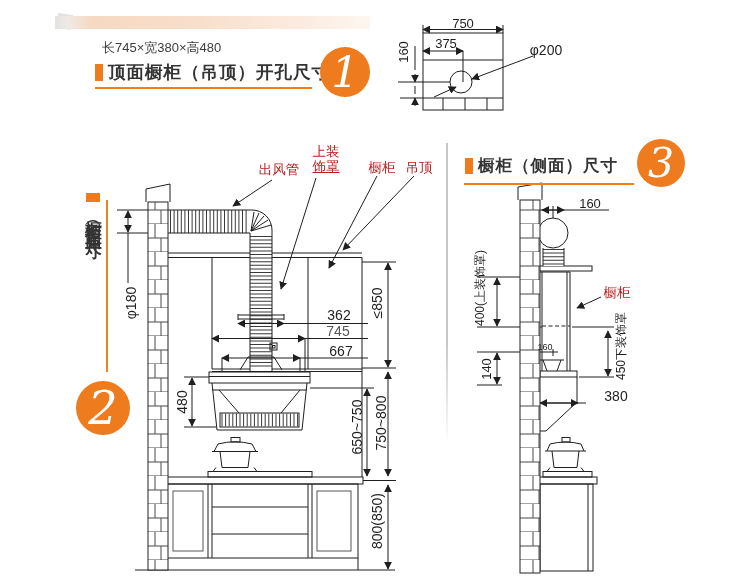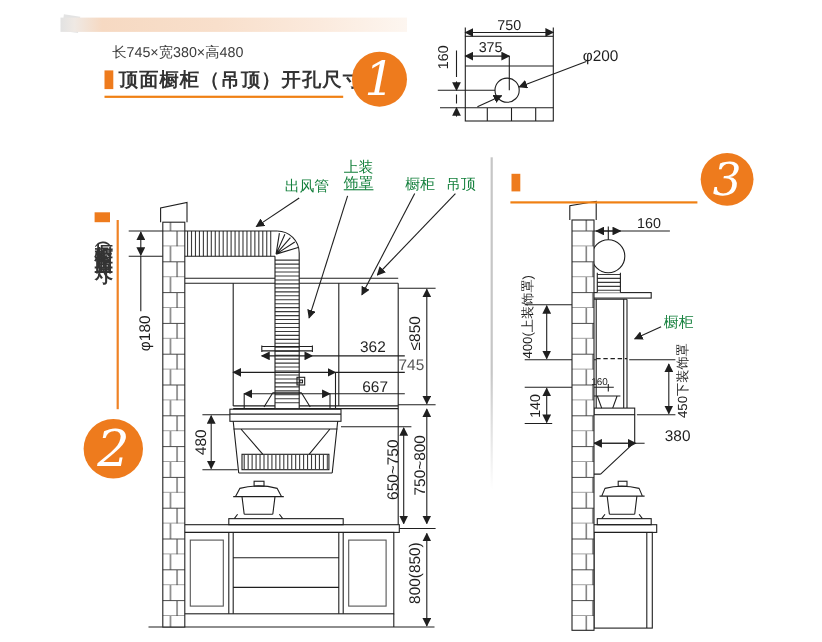--- a/index.html
+++ b/index.html
@@ -5,21 +5,21 @@
   html,body{margin:0;padding:0;background:#fff;}
   #stage{position:relative;width:747px;height:584px;background:#ffffff;overflow:hidden;
          font-family:"Liberation Sans","DejaVu Sans",sans-serif;}
   svg{position:absolute;left:0;top:0;}
   .t{position:absolute;color:#1f1f1f;white-space:nowrap;
      font-family:"Liberation Sans","DejaVu Sans",sans-serif;}
   .ctr{transform:translate(-50%,-50%);}
   .rot{transform:translate(-50%,-50%) rotate(-90deg);}
   .dim{font-size:14px;}
   .dimS{font-size:13px;}
-  .lbl{font-size:13.5px;color:#15803d;}
+  .lbl{font-size:13.5px;color:#b91c1c;}
   .cjkdim{font-size:12px;}
   .tiny{font-size:9px;}
   .accentbox{position:absolute;background:#ee7b1d;}
   .underline{position:absolute;height:2px;background:#f08013;}
   .num-circle{position:absolute;border-radius:50%;background:#ee7b1d;color:#fff;text-align:center;
       font-family:"DejaVu Serif","Liberation Serif",serif;font-style:italic;}
   .banner{position:absolute;left:55px;top:16px;width:315px;height:13px;
       background:linear-gradient(90deg,#e2e2e2 0%,#efe9e4 4%,#f6d9c2 12%,#f8dfcb 45%,#fbeadd 75%,#fdf6f0 100%);}
   .banner-mark{position:absolute;left:57px;top:14px;width:15px;height:15px;background:#d4d4d4;opacity:.65;
       transform:rotate(8deg);}
@@ -179,20 +179,21 @@
   </svg>
 
   <div class="t dimS" style="left:102px;top:39px;color:#3c3c3c;">长745×宽380×高480</div>
   <div class="accentbox" style="left:95px;top:64px;width:8px;height:17px;"></div>
   <div class="t htitle" style="left:108px;top:60px;font-size:17.5px;">顶面橱柜（吊顶）开孔尺寸</div>
   <div class="underline" style="left:95px;top:87px;width:217px;"></div>
   <div class="num-circle" style="left:320px;top:47px;width:50px;height:50px;font-size:43px;line-height:50px;">1</div>
 
   <div class="divider"></div>
   <div class="accentbox" style="left:465px;top:158px;width:8px;height:16px;"></div>
+  <div class="t htitle" style="left:478px;top:155px;font-size:16.5px;">橱柜（侧面）尺寸</div>
   <div class="underline" style="left:464px;top:183px;width:170px;"></div>
   <div class="num-circle" style="left:637px;top:139px;width:48px;height:48px;font-size:41px;line-height:48px;">3</div>
 
   <div class="accentbox" style="left:86px;top:193px;width:14px;height:9px;"></div>
   <div class="t vtitle" style="left:83px;top:208px;">橱柜（正面）尺寸</div>
   <div class="vline2"></div>
   <div class="num-circle" style="left:76px;top:381px;width:54px;height:54px;font-size:46px;line-height:54px;">2</div>
 
   <div class="t dimS ctr" style="left:463px;top:23px;">750</div>
   <div class="t dimS ctr" style="left:446px;top:43px;">375</div>
@@ -200,21 +201,21 @@
   <div class="t dim ctr" style="left:546px;top:50px;">φ200</div>
 
   <div class="t lbl ctr" style="left:279px;top:170px;text-align:right;">出风管</div>
   <div class="t lbl ctr" style="left:326px;top:152px;">上装</div>
   <div class="t lbl ctr" style="left:326px;top:167px;text-decoration:underline;">饰罩</div>
   <div class="t lbl ctr" style="left:382px;top:168px;">橱柜</div>
   <div class="t lbl ctr" style="left:419px;top:168px;">吊顶</div>
 
   <div class="t dim rot" style="left:131px;top:303px;">φ180</div>
   <div class="t dim ctr" style="left:339px;top:315px;">362</div>
-  <div class="t dim ctr" style="left:338px;top:331px;color:#555;margin-left:36px;">745</div>
+  <div class="t dim ctr" style="left:338px;top:331px;color:#555;">745</div>
   <div class="t dim ctr" style="left:341px;top:351px;text-align:right;">667</div>
   <div class="t dim rot" style="left:182px;top:402px;">480</div>
   <div class="t dim rot" style="left:377px;top:303px;">≤850</div>
   <div class="t dim rot" style="left:357px;top:427px;">650~750</div>
   <div class="t dim rot" style="left:381px;top:423px;">750~800</div>
   <div class="t dim rot" style="left:377px;top:521px;">800(850)</div>
 
   <div class="t dimS ctr" style="left:590px;top:203px;">160</div>
   <div class="t lbl ctr" style="left:617px;top:293px;">橱柜</div>
   <div class="t cjkdim rot" style="left:480px;top:288px;">400(上装饰罩)</div>

